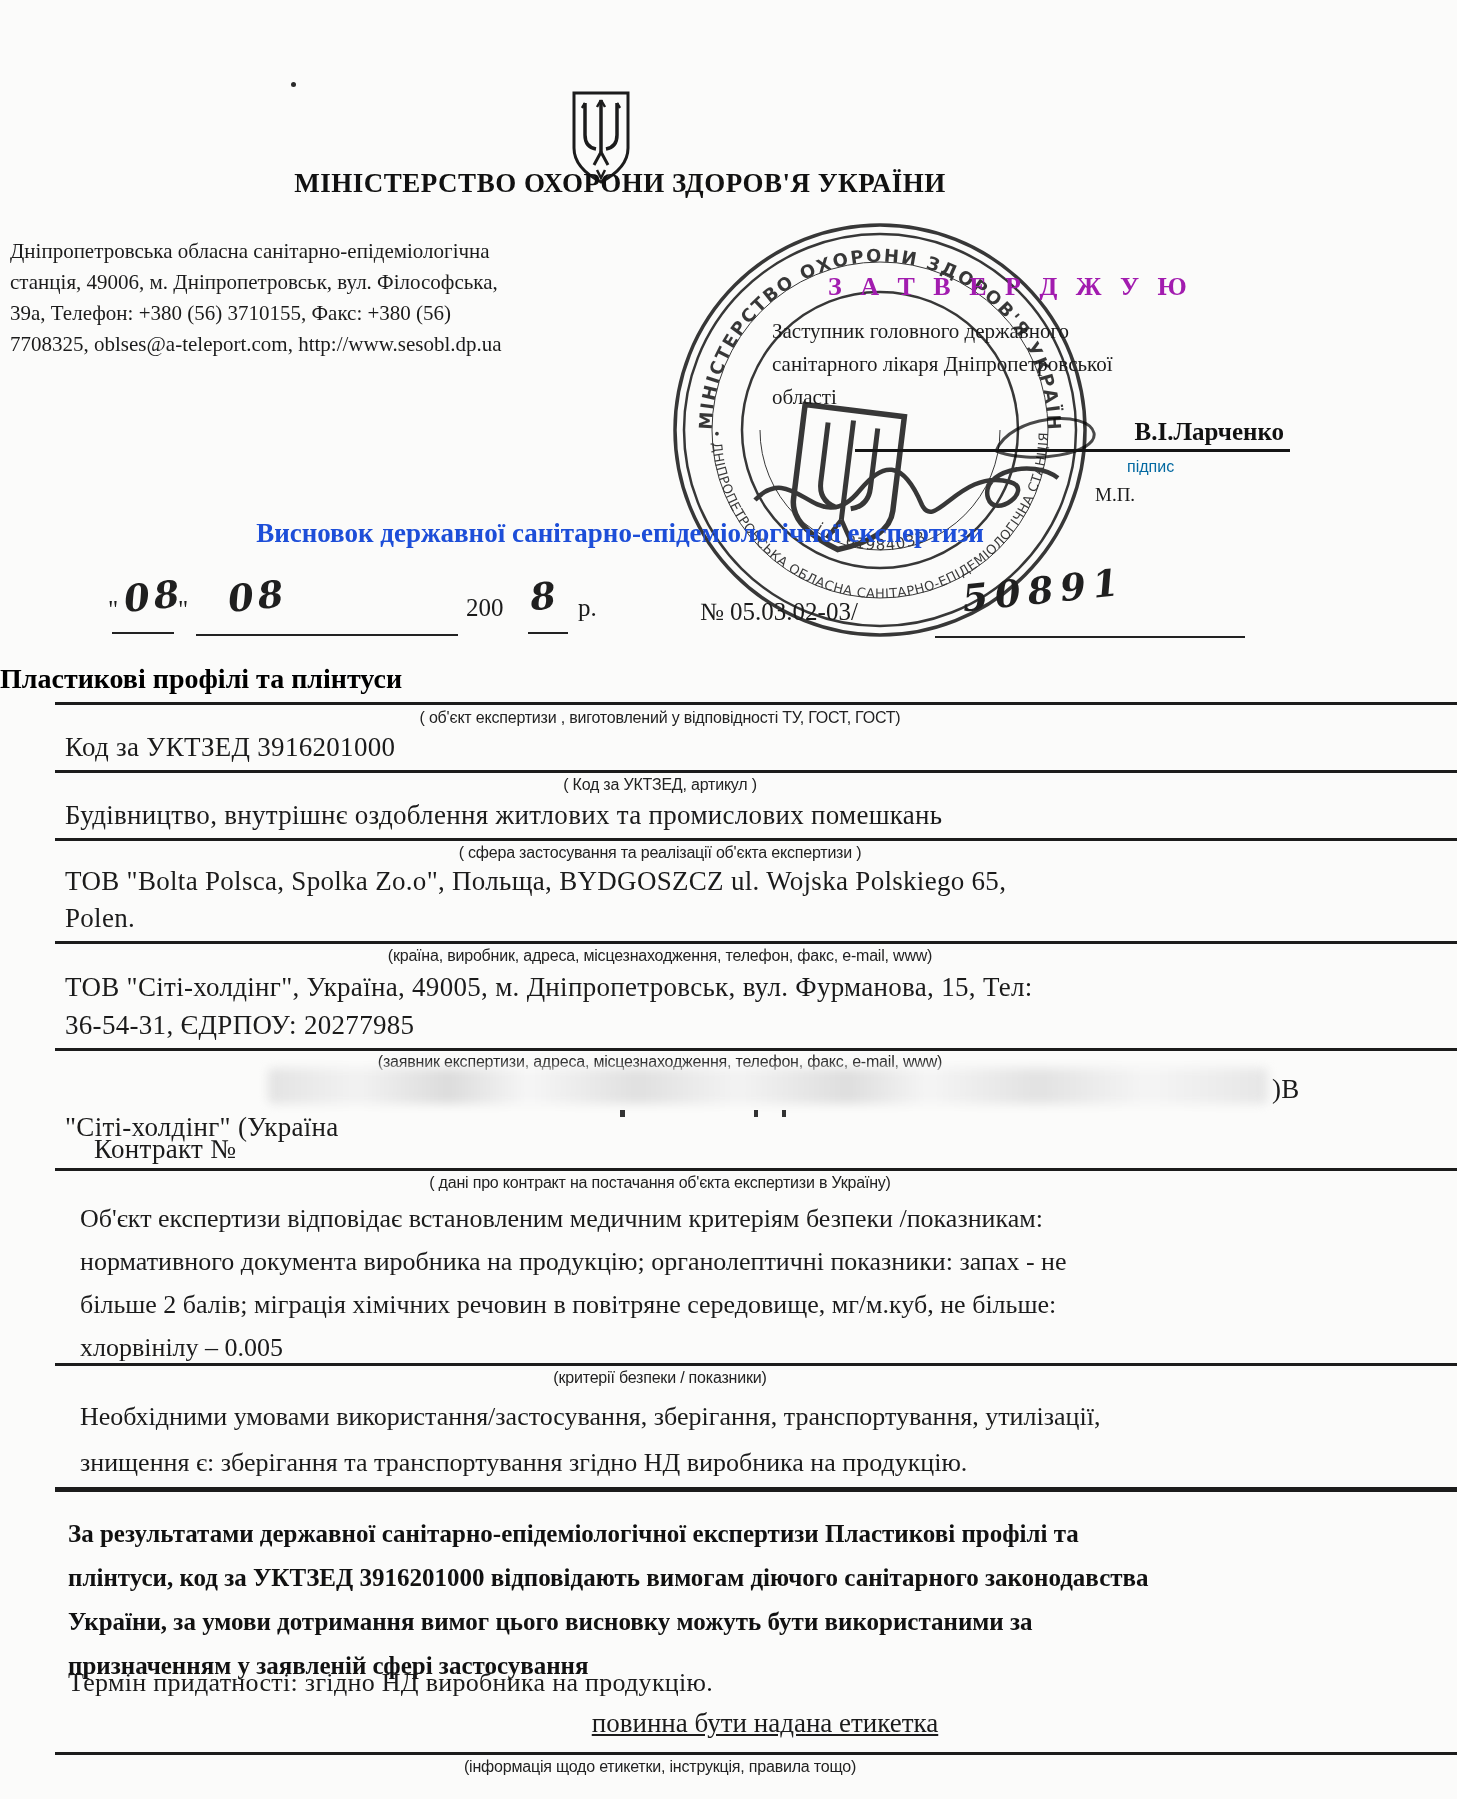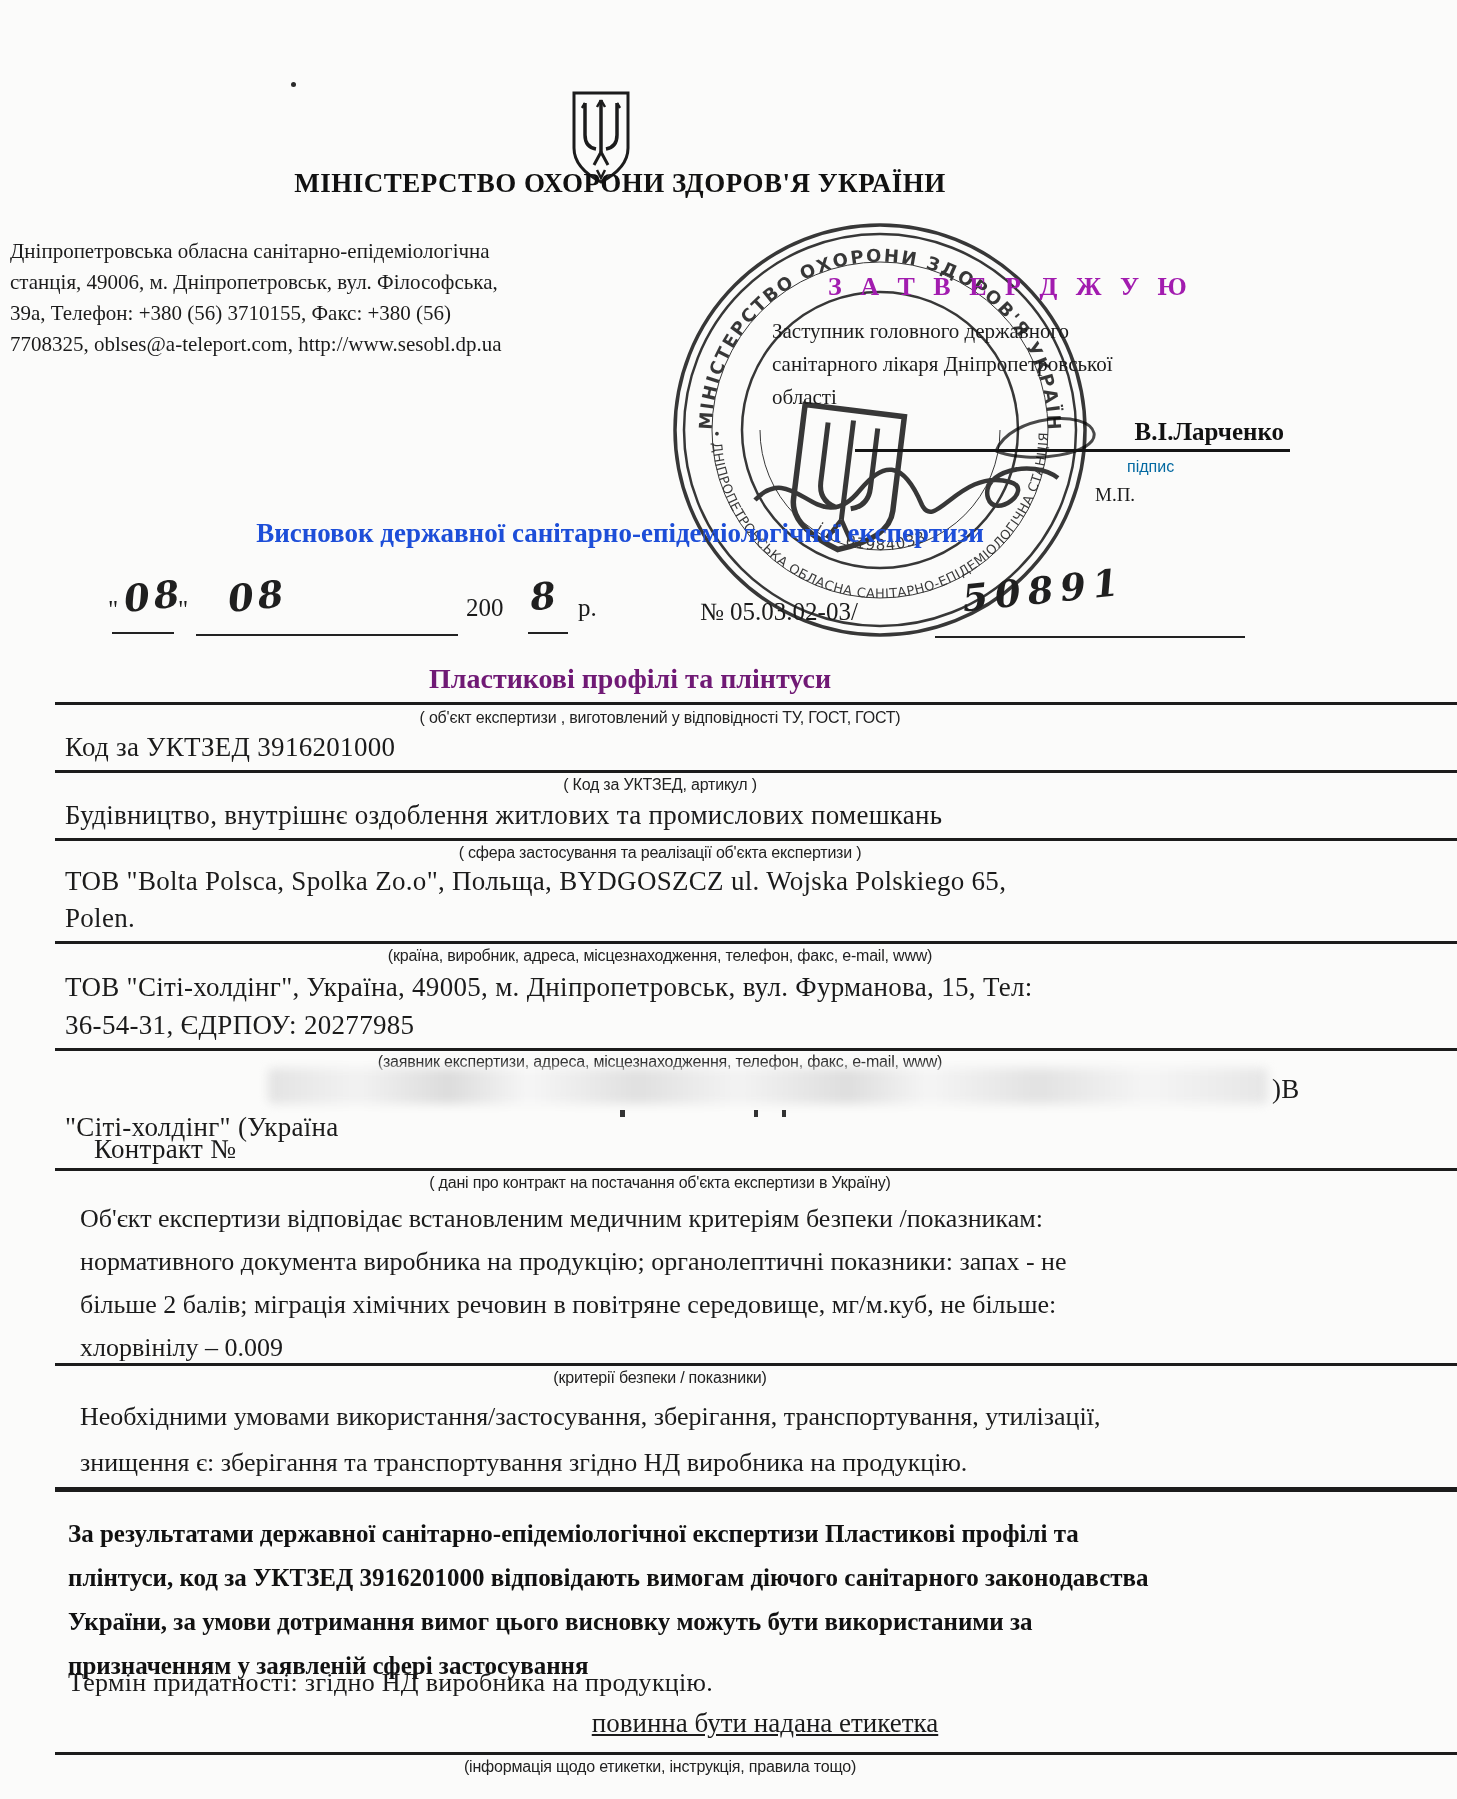--- a/index.html
+++ b/index.html
@@ -27,22 +27,22 @@
   .flourish { left:990px; top:405px; mix-blend-mode:multiply; opacity:.8; }
 
   .concl-title { left:0; top:518px; width:1240px; text-align:center;
                  font-size:27px; font-weight:bold; color:#1d4ed8; }
 
   .printed { font-size:25px; }
   .hand { font-family:"DejaVu Serif", serif; font-style:italic; font-weight:bold;
           font-size:37px; color:#1f1f1f; transform:rotate(-6deg); letter-spacing:4px; }
   .uline { border-bottom:2px solid #222; height:1px; }
 
-  .obj-title { left:0; top:663px; width:1260px; text-align:center;
-               font-size:28px; font-weight:bold; color:#701a75; }
+  .obj-title { left:0; top:663px; width:1260px; 
+               font-size:28px; font-weight:bold; color:#000000; }
 
   .rule { left:55px; width:1402px; height:3px; background:#1c1c1c; }
   .rule.thick { height:5px; }
   .caption { left:0; top:0; width:1320px; text-align:center;
              font-family:"Liberation Sans", sans-serif; font-size:16px;
              letter-spacing:-.2px; color:#222; }
   .value { left:65px; font-size:27px; letter-spacing:.3px; }
   .para { left:80px; font-size:26px; line-height:43px; }
   .para-bold { left:68px; font-size:25px; font-weight:bold; line-height:44px; color:#111; }
 
@@ -171,21 +171,21 @@
 <div class="abs mark" style="left:754px; top:1110px; width:4px; height:7px;"></div>
 <div class="abs mark" style="left:782px; top:1110px; width:4px; height:7px;"></div>
 <div class="abs value nowrap" style="top:1112px;">"Сіті-холдінг" (Україна</div>
 <div class="abs rule" style="top:1168px;"></div>
 <div class="abs caption" style="top:1174px;">( дані про контракт на постачання об'єкта експертизи в Україну)</div>
 
 <div class="abs para" style="top:1197px;">
   <div class="nowrap">Об'єкт експертизи відповідає встановленим медичним критеріям безпеки /показникам:</div>
   <div class="nowrap">нормативного документа виробника на продукцію; органолептичні показники: запах - не</div>
   <div class="nowrap">більше 2 балів; міграція хімічних речовин в повітряне середовище, мг/м.куб, не більше:</div>
-  <div class="nowrap">хлорвінілу – 0.009</div>
+  <div class="nowrap">хлорвінілу – 0.005</div>
 </div>
 <div class="abs rule" style="top:1363px;"></div>
 <div class="abs caption" style="top:1369px;">(критерії безпеки / показники)</div>
 
 <div class="abs para" style="top:1394px; line-height:46px;">
   <div class="nowrap">Необхідними умовами використання/застосування, зберігання, транспортування, утилізації,</div>
   <div class="nowrap">знищення є:   зберігання та транспортування згідно НД виробника на продукцію.</div>
 </div>
 <div class="abs rule thick" style="top:1487px;"></div>
 

